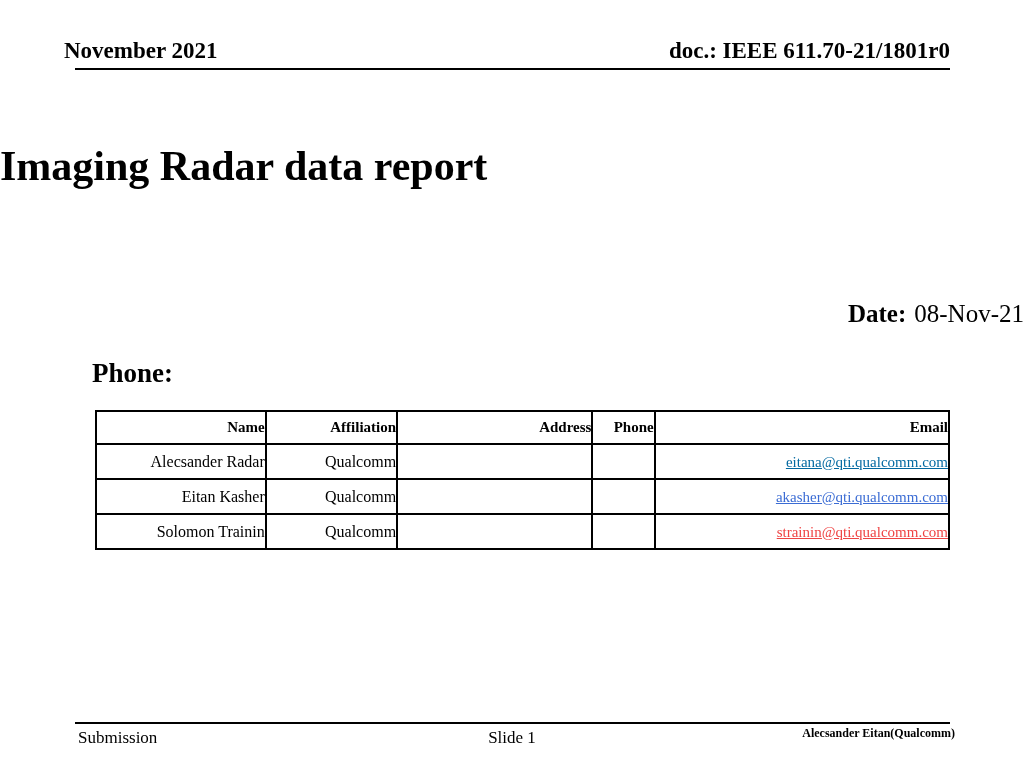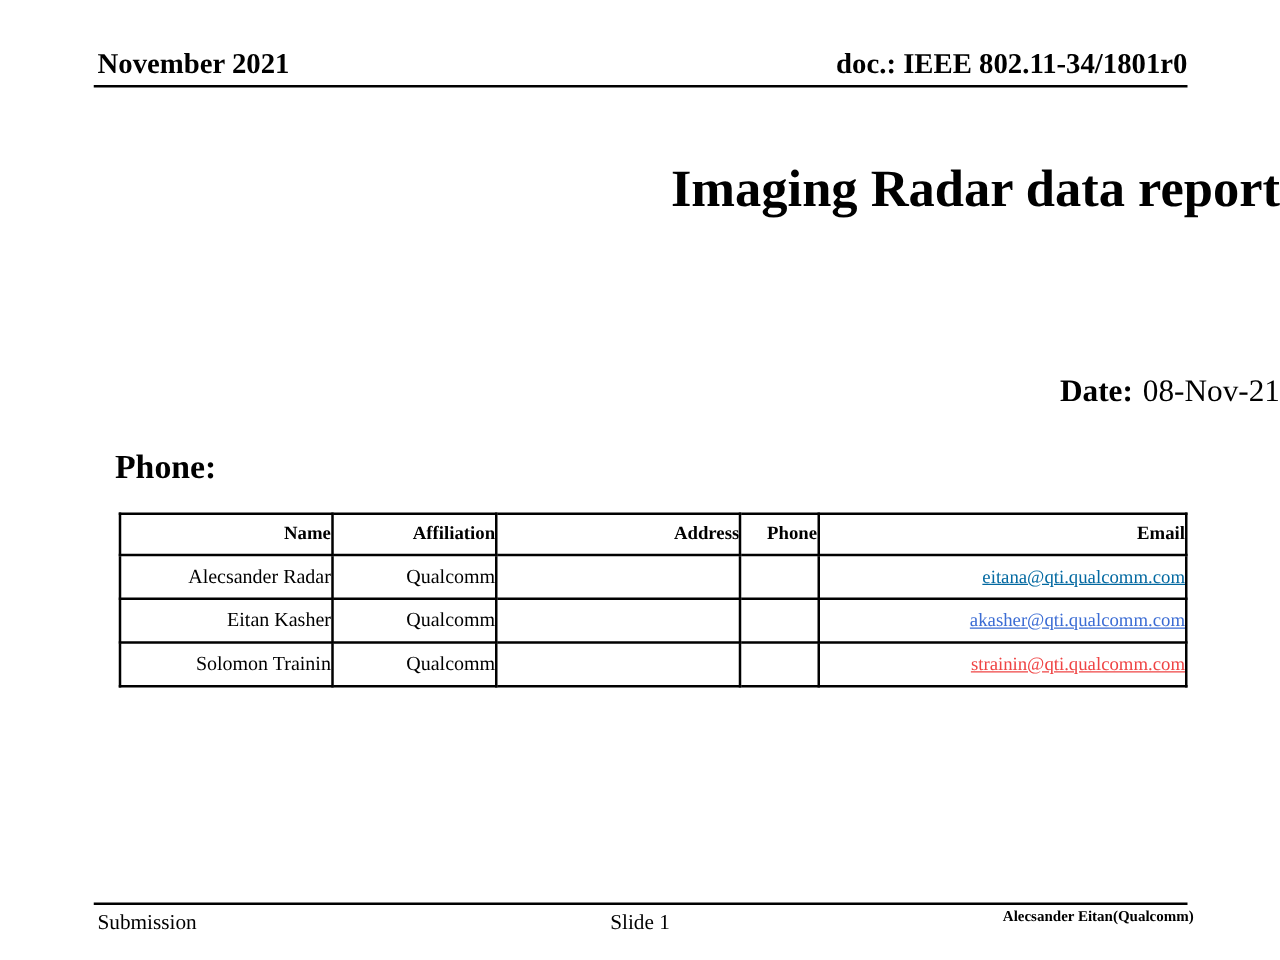--- a/index.html
+++ b/index.html
@@ -1,35 +1,35 @@
 <!DOCTYPE html>
 <html><head>
 <meta charset="utf-8">
 <style>
   * { margin: 0; padding: 0; box-sizing: border-box; }
   html, body { width: 1024px; height: 768px; background: #ffffff; }
   body { font-family: "Liberation Serif", "DejaVu Serif", serif; color: #000000; }
   .slide { position: relative; width: 1024px; height: 768px; background: #ffffff; overflow: hidden; }
 
   .header-left {
-    position: absolute; left: 78px; top: 38px;
+    position: absolute; left: 64px; top: 38px;
     font-size: 23px; font-weight: bold; text-align: center;
   }
   .header-right {
     position: absolute; right: 74px; top: 38px;
     font-size: 23px; font-weight: bold;
   }
   .header-rule {
     position: absolute; left: 75px; top: 68px;
     width: 875px; height: 2px; background: #000000;
   }
 
   .title {
-    position: absolute; left: 0; top: 128px; width: 1024px;
-    text-align: right; font-size: 42px; font-weight: bold;
+    position: absolute; left: 0; top: 142px; width: 1024px;
+    text-align: left; font-size: 42px; font-weight: bold;
   }
 
   .date-line {
     position: absolute; left: 0; top: 300px; width: 1024px;
     text-align: right; font-size: 25px;
   }
   .date-line .label { font-weight: bold; margin-right: 8px; }
 
   .author-heading {
     position: absolute; left: 92px; top: 358px;
@@ -70,21 +70,21 @@
     position: absolute; right: 69px; top: 726px;
     font-size: 12px; font-weight: bold;
   }
 </style>
 </head>
 <body>
 
 <div class="slide">
 
   <span class="header-left">November 2021</span>
-  <span class="header-right">doc.: IEEE 802.11-34/1801r0</span>
+  <span class="header-right">doc.: IEEE 611.70-21/1801r0</span>
   <div class="header-rule"></div>
 
   <div class="title">Imaging Radar data report</div>
 
   <div class="date-line">
     <span class="label">Date:</span><span>08-Nov-21</span>
   </div>
 
   <div class="author-heading">Phone:</div>
 

